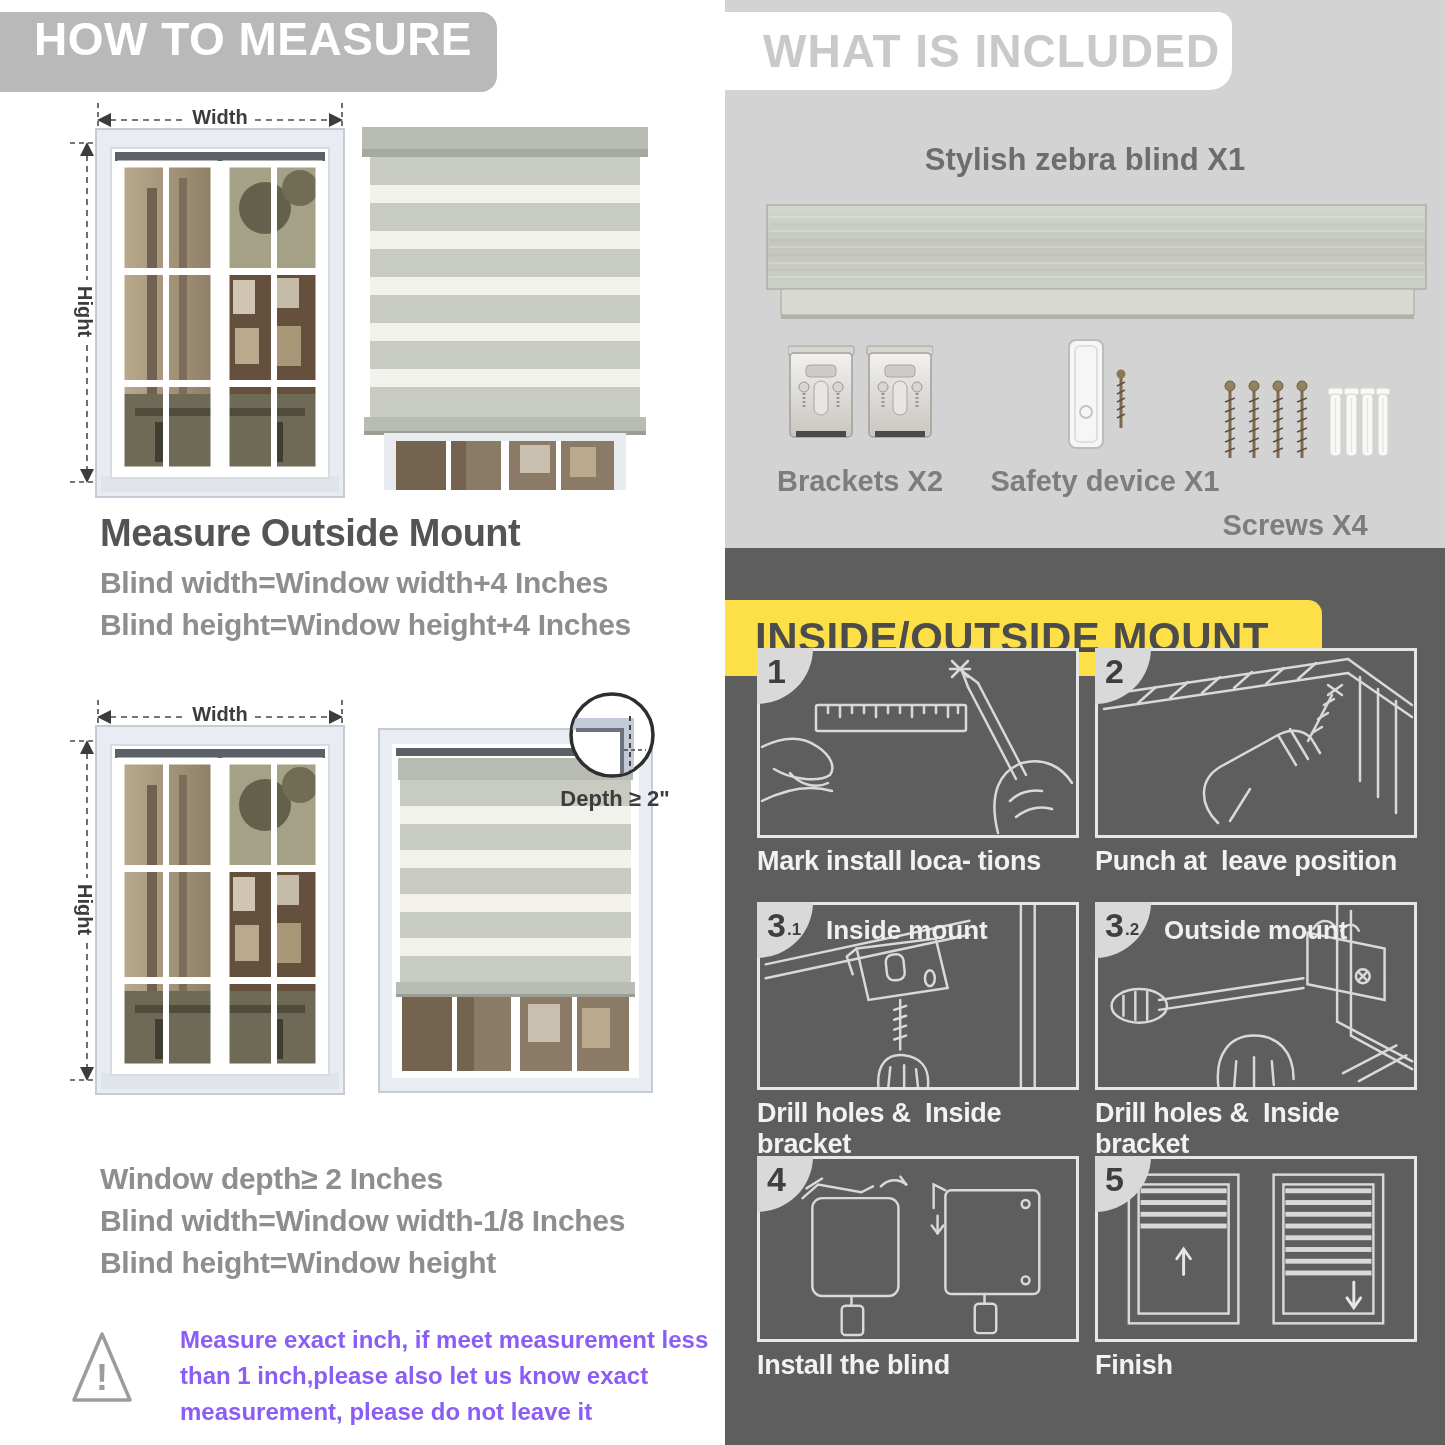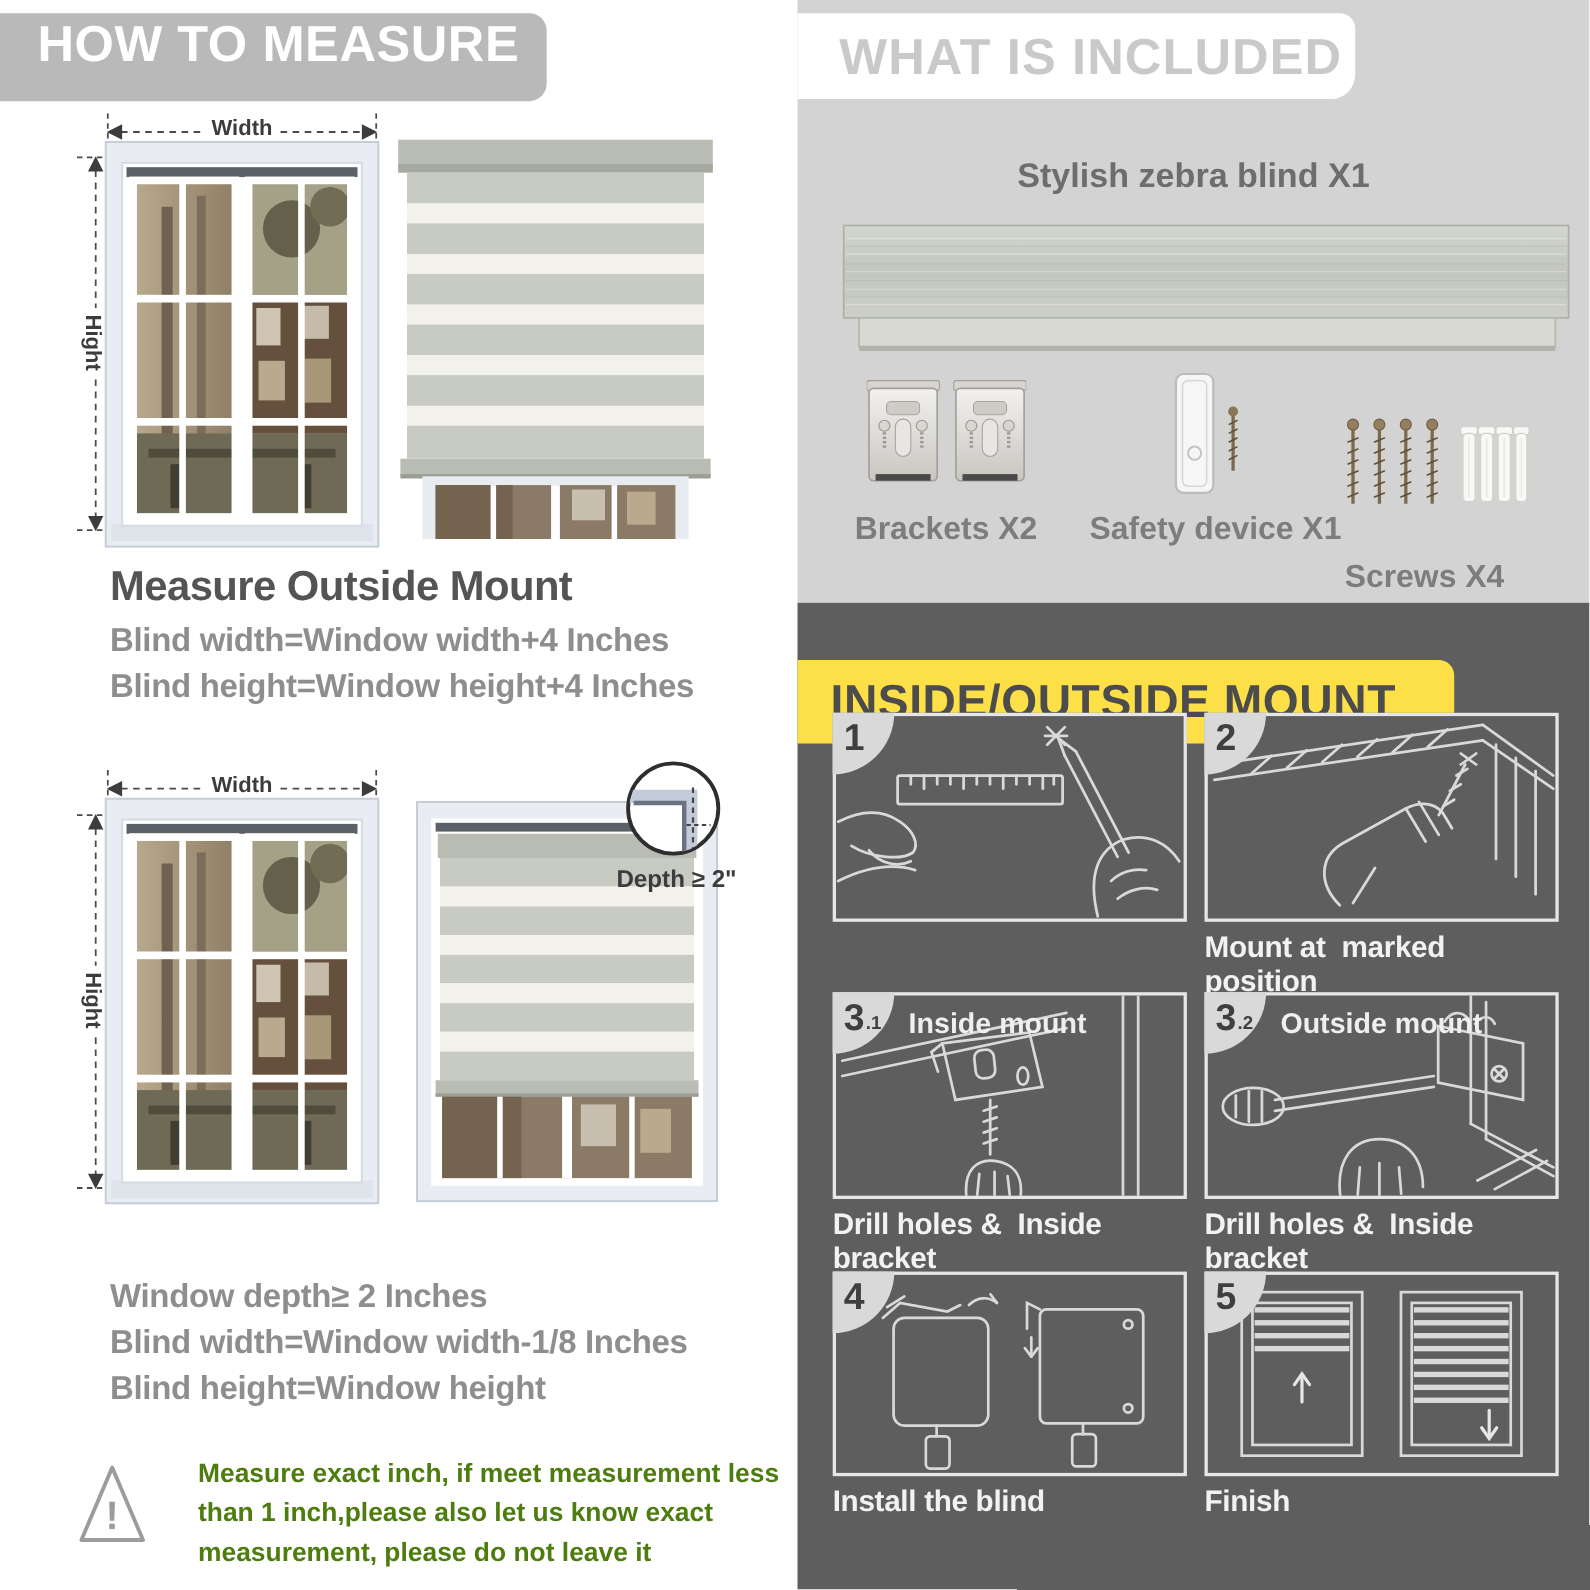--- a/index.html
+++ b/index.html
@@ -14,21 +14,21 @@
   .left-header { left:0; top:12px; width:497px; height:80px; background:#b9b9b9;
     border-radius:0 16px 16px 0; display:flex; align-items:flex-start; padding-left:34px; }
   .left-header span { color:#ffffff; font-weight:bold; font-size:46px; letter-spacing:0.5px; }
 
   .fig-label { font-weight:bold; color:#3c3c3c; font-size:20px; }
   .rot90 { transform:rotate(90deg); transform-origin:center; }
 
   .section-title { font-weight:bold; color:#545454; font-size:38px; letter-spacing:-0.5px; }
   .section-line  { font-weight:bold; color:#8e8e8e; font-size:30px; letter-spacing:-0.3px; }
 
-  .warn-line { font-weight:bold; color:#4d7c0f; font-size:24px; }
+  .warn-line { font-weight:bold; color:#8b5cf6; font-size:24px; }
 
   .depth-label { font-weight:bold; color:#3c3c3c; font-size:22px; }
 
   
   .right-top { left:725px; top:0; width:720px; height:548px; background:#d3d3d3; }
   .right-top-header { left:0; top:12px; width:507px; height:78px; background:#ffffff;
     border-radius:0 14px 22px 0; display:flex; align-items:center; padding-left:38px; }
   .right-top-header span { color:#c9c9c9; font-weight:bold; font-size:46px; letter-spacing:1px; }
 
   .product-label { left:40px; top:142px; width:640px; text-align:center;
@@ -474,20 +474,21 @@
         <path d="M238,182 C228,142 240,120 262,112 C284,106 302,116 312,132"></path>
         <path d="M250,150 C258,142 270,138 282,140"></path>
         <path d="M256,166 C266,158 280,154 292,158"></path>
       </g>
     </svg>
     <div class="badge">
       <span class="num">1</span>
       <span class="sub"></span>
     </div>
   </div>
+  <div class="panel-caption" style="left:32px;top:298px;width:322px;">Mark install loca- tions</div>
 
   <div class="panel" style="left:370px;top:100px;height:190px;">
     <svg viewBox="0 0 316 184">
       <g fill="none" stroke="#d9d9d9" stroke-width="2.5" stroke-linecap="round">
         <path d="M6,44 L250,8"></path>
           <path d="M6,58 L250,22"></path>
         <path d="M250,8 L314,54"></path>
           <path d="M250,22 L314,66"></path>
         <path d="M262,26 L262,130"></path>
           <path d="M280,38 L280,146"></path>
@@ -508,21 +509,21 @@
           <path d="M226,54 L236,48"></path>
         <path d="M230,34 L244,44"></path>
           <path d="M244,34 L230,44"></path>
       </g>
     </svg>
     <div class="badge">
       <span class="num">2</span>
       <span class="sub"></span>
     </div>
   </div>
-  <div class="panel-caption" style="left:370px;top:298px;width:322px;">Mount at  marked position</div>
+  <div class="panel-caption" style="left:370px;top:298px;width:322px;">Punch at  leave position</div>
 
   <div class="panel" style="left:32px;top:354px;height:188px;">
     <svg viewBox="0 0 316 184">
       <g fill="none" stroke="#d9d9d9" stroke-width="2.5" stroke-linecap="round">
         <path d="M4,60 L210,16"></path>
           <path d="M4,74 L210,30"></path>
         <path d="M262,0 L262,184"></path>
           <path d="M276,0 L276,184"></path>
         <path d="M96,44 L176,34 L188,84 L108,96 Z"></path>
         <path d="M96,44 L86,52 L92,70"></path>

